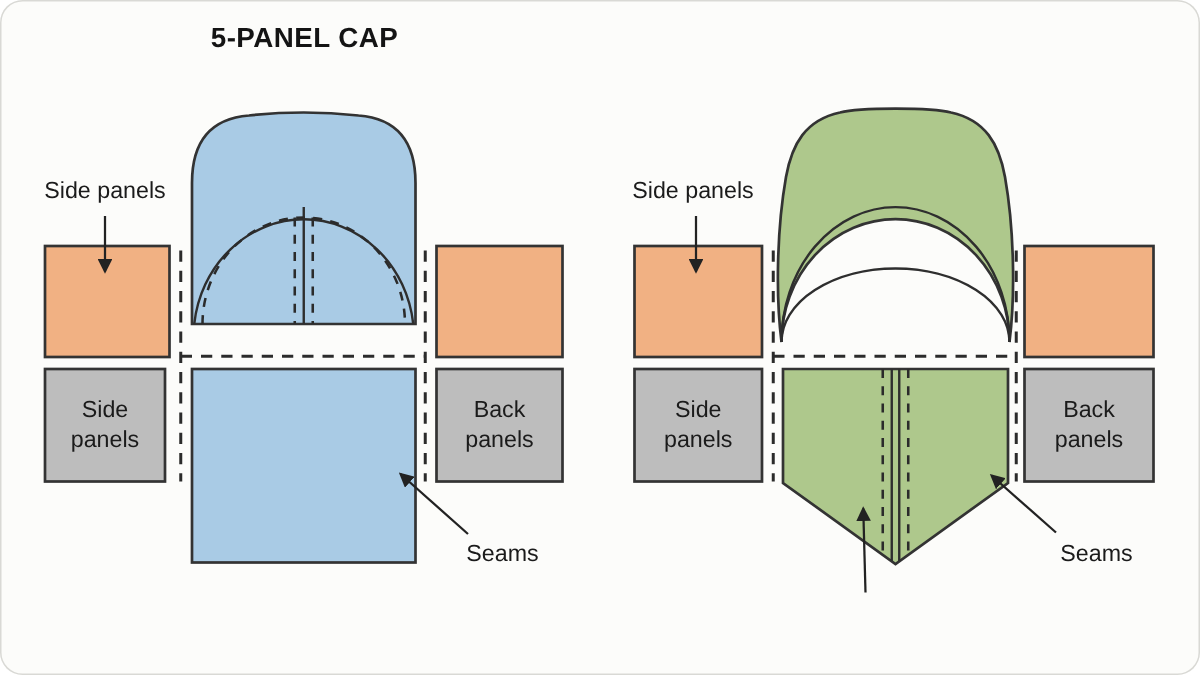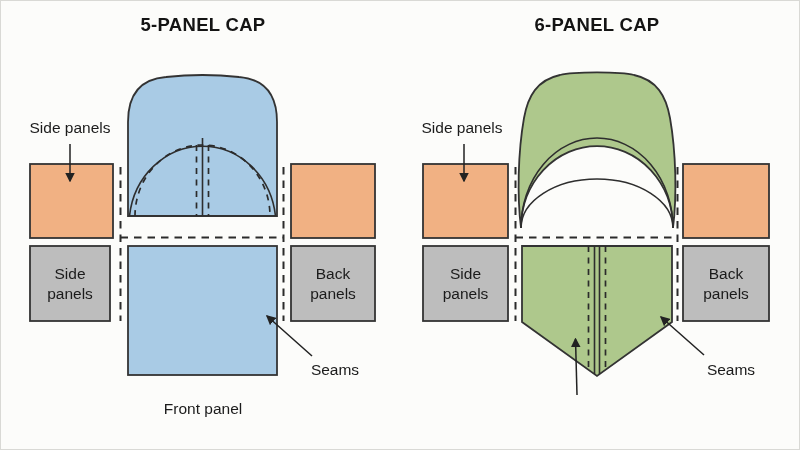--- a/index.html
+++ b/index.html
@@ -1,20 +1,21 @@
 <!DOCTYPE html>
 <html><head>
 <meta charset="utf-8">
 <style>
   html,body{margin:0;padding:0;background:#ffffff;}
   .canvas{
     position:relative;width:800px;height:450px;overflow:hidden;
     background:#fcfcfa;
     box-shadow: inset 0 0 0 1px #d9d9d5;
     font-family:"Liberation Sans", sans-serif;
+    border-radius:15px;
   }
   svg.graphics{position:absolute;left:0;top:0;width:800px;height:450px;}
 
   .outline{stroke:#333;stroke-width:1.8;}
   .thinline{stroke:#2e2e2e;stroke-width:1.6;fill:none;}
   .dash{stroke:#2b2b2b;stroke-width:2;fill:none;stroke-dasharray:7.5 6;}
   .dash-fine{stroke:#2b2b2b;stroke-width:1.7;fill:none;stroke-dasharray:6 5.5;}
   .arrow{stroke:#222;stroke-width:1.5;fill:none;}
 
   .label{position:absolute;color:#1b1b1b;font-size:15.5px;line-height:1.22;}
@@ -76,36 +77,34 @@
     <line x1="599.5" y1="246" x2="599.5" y2="374" class="thinline"></line>
     <line x1="588.5" y1="246" x2="588.5" y2="367" class="dash-fine"></line>
     <line x1="605.5" y1="246" x2="605.5" y2="367" class="dash-fine"></line>
 
     <line x1="464" y1="144" x2="464" y2="181" class="arrow" marker-end="url(#ah)"></line>
     <line x1="704" y1="355" x2="661" y2="317" class="arrow" marker-end="url(#ah)"></line>
     <line x1="577" y1="395" x2="575.5" y2="339" class="arrow" marker-end="url(#ah)"></line>
   </svg>
 
   <div class="title" style="left:203px;top:14px">5-PANEL CAP</div>
-  <div class="title" style="left:597px;top:14px">6-PANEL CAP</div>
 
   <div class="label center-x" style="left:70px;top:119px">Side panels</div>
   <div class="label center-x" style="left:462px;top:119px">Side panels</div>
 
   <div class="sq-label" style="left:30px;top:246px;width:80px;height:75px">
       <span>Side panels</span>
     </div>
   <div class="sq-label" style="left:291px;top:246px;width:84px;height:75px">
       <span>Back panels</span>
     </div>
   <div class="sq-label" style="left:423px;top:246px;width:85px;height:75px">
       <span>Side panels</span>
     </div>
   <div class="sq-label" style="left:683px;top:246px;width:86px;height:75px">
       <span>Back panels</span>
     </div>
 
   <div class="label center-x" style="left:335px;top:361px">Seams</div>
   <div class="label center-x" style="left:731px;top:361px">Seams</div>
 
-  <div class="label center-x" style="left:203px;top:400px">Front panel</div>
 
 </div>
 
 </body></html>

